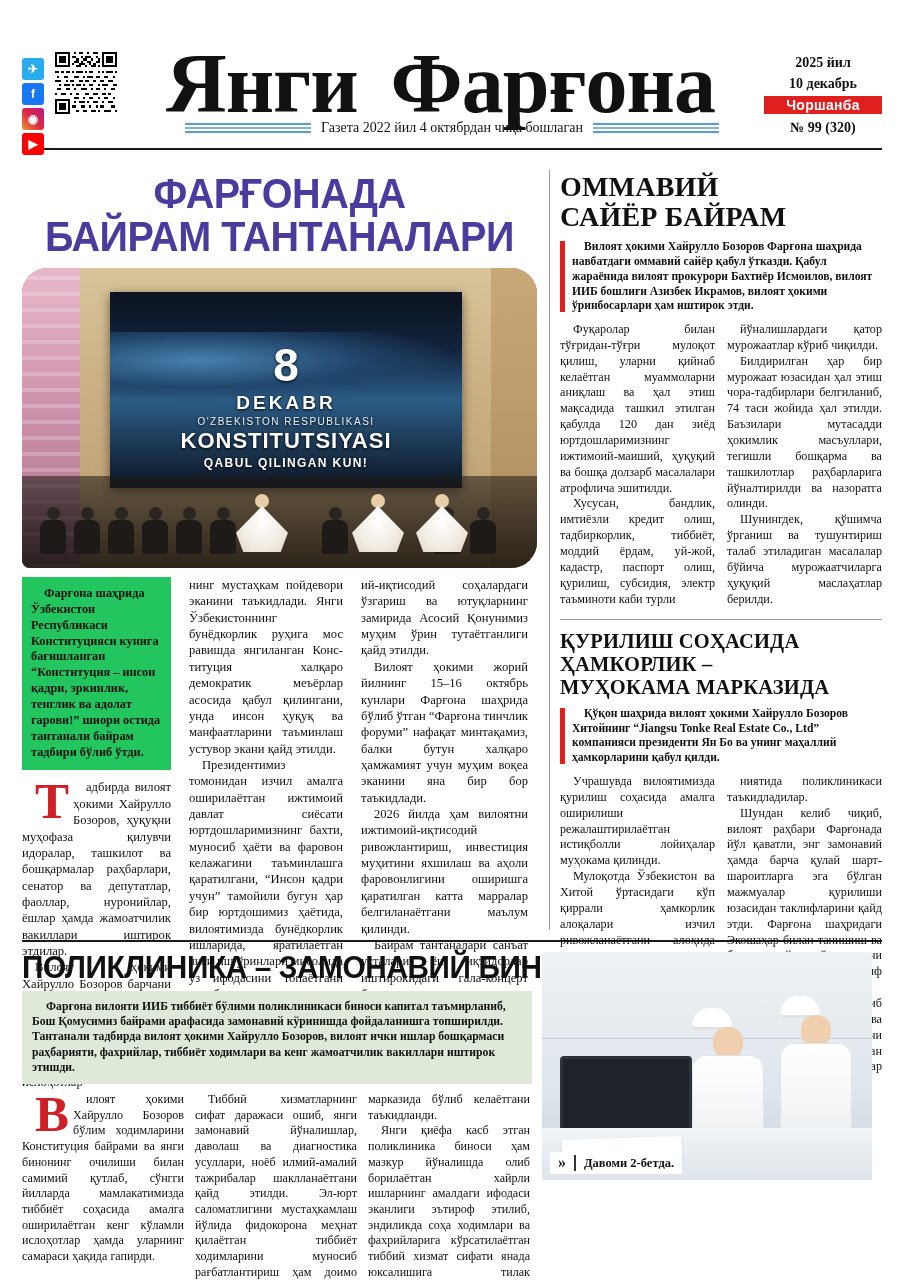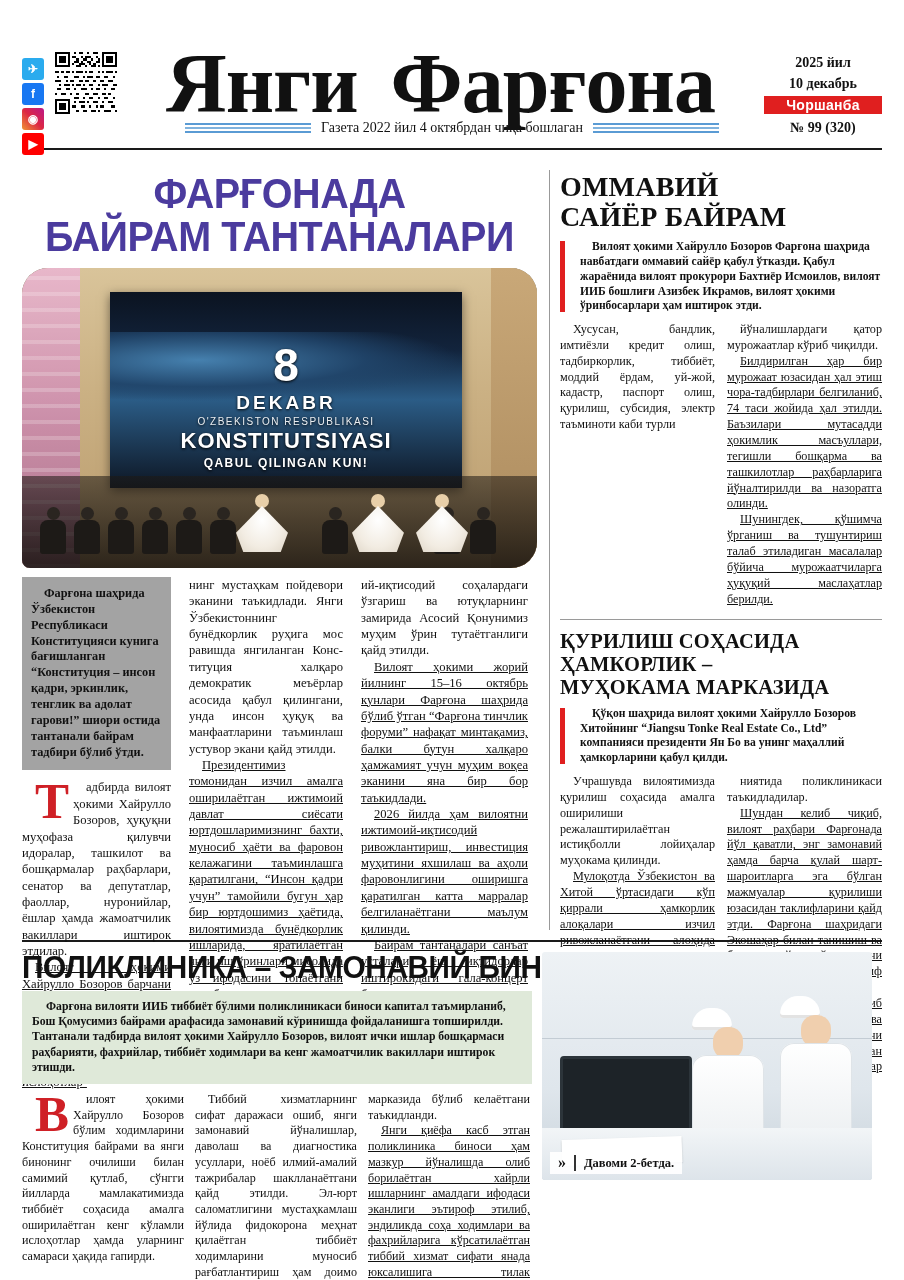--- a/index.html
+++ b/index.html
@@ -143,40 +143,40 @@
     background:radial-gradient(ellipse at 50% 30%, #ffffff 0%, #f2ece2 60%, #ded5c6 100%);
     clip-path:polygon(50% 0,100% 58%,86% 100%,14% 100%,0 58%);
   }
 
   .under-photo { display:flex; margin-top:9px; }
   .col-a { width:158px; padding-right:9px; }
   .col-b { width:172px; padding:0 9px; }
   .col-c { width:176px; padding-left:9px; }
 
   .lede-box {
-    background:#a3a3a3; padding:9px 9px 10px; font-weight:bold;
+    background:#22c55e; padding:9px 9px 10px; font-weight:bold;
     font-size:12.3px; line-height:1.29; text-indent:13px; margin-bottom:9px;
   }
   p.body { font-size:12.6px; line-height:1.30; margin:0; text-align:justify; text-indent:13px; }
-  p.body + p.body { margin-top:0;text-decoration:underline; }
+  p.body + p.body { margin-top:0; }
   p.body.cont { text-indent:0; }
 
   .dropcap::first-letter {
     float:left; font-size:51px; line-height:0.82; font-weight:bold;
     color:#cf2026; padding:2px 4px 0 0; font-family:"Liberation Serif",serif;
   }
 
   
   .r-head {
     text-align:left; font-weight:bold; font-size:28px; line-height:1.06;
     letter-spacing:0.2px; margin:2px 0 9px;
   }
   .r-head.small { font-size:20.5px; line-height:1.1; }
   .r-lede {
-    position:relative; padding-left:20px; font-weight:bold;
+    position:relative; padding-left:12px; font-weight:bold;
     font-size:11.6px; line-height:1.27; text-indent:12px; margin-bottom:8px;
   }
   .r-lede:before {
     content:""; position:absolute; left:0; top:1px; bottom:2px; width:5px; background:#e01f1f;
   }
   .r-cols { display:flex; gap:12px; }
   .r-cols .rc { width:155px; }
   .r-cols p.body { font-size:12.2px; line-height:1.30; }
   .rsep { border:0; border-top:1px solid #9a9a9a; margin:12px 0 10px; }
 
@@ -492,20 +492,21 @@
 
     <div class="right-block">
 
       <div class="r-head">
         <span style="display:block">ОММАВИЙ</span>
         <span style="display:block">САЙЁР БАЙРАМ</span>
       </div>
       <div class="r-lede">Вилоят ҳокими Хайрулло Бозоров Фарғона шаҳрида навбатдаги оммавий сайёр қабул ўтказди. Қабул жараёнида вилоят прокурори Бахтиёр Исмоилов, вилоят ИИБ бошлиғи Азизбек Икрамов, вилоят ҳокими ўринбосарлари ҳам иштирок этди.</div>
       <div class="r-cols">
         <div class="rc">
+          <p class="body">Фуқаролар билан тўғридан-тўғри мулоқот қилиш, уларни қийнаб келаётган муаммоларни аниқлаш ва ҳал этиш мақсадида ташкил этилган қабулда 120 дан зиёд юртдошларимизнинг ижтимоий-маиший, ҳуқуқий ва бошқа долзарб масалалари атрофлича эшитилди.</p>
           <p class="body">Хусусан, бандлик, имтиёзли кредит олиш, тадбиркорлик, тиббиёт, моддий ёрдам, уй-жой, кадастр, паспорт олиш, қурилиш, субсидия, электр таъминоти каби турли</p>
         </div>
         <div class="rc">
           <p class="body">йўналишлардаги қатор мурожаатлар кўриб чиқилди.</p>
           <p class="body">Билдирилган ҳар бир мурожаат юзасидан ҳал этиш чора-тадбирлари белгиланиб, 74 таси жойида ҳал этилди. Баъзилари мутасадди ҳокимлик масъуллари, тегишли бошқарма ва ташкилотлар раҳбарларига йўналтирилди ва назоратга олинди.</p>
           <p class="body">Шунингдек, қўшимча ўрганиш ва тушунтириш талаб этиладиган масалалар бўйича мурожаатчиларга ҳуқуқий маслаҳатлар берилди.</p>
         </div>
       </div>
 
       <hr class="rsep">

